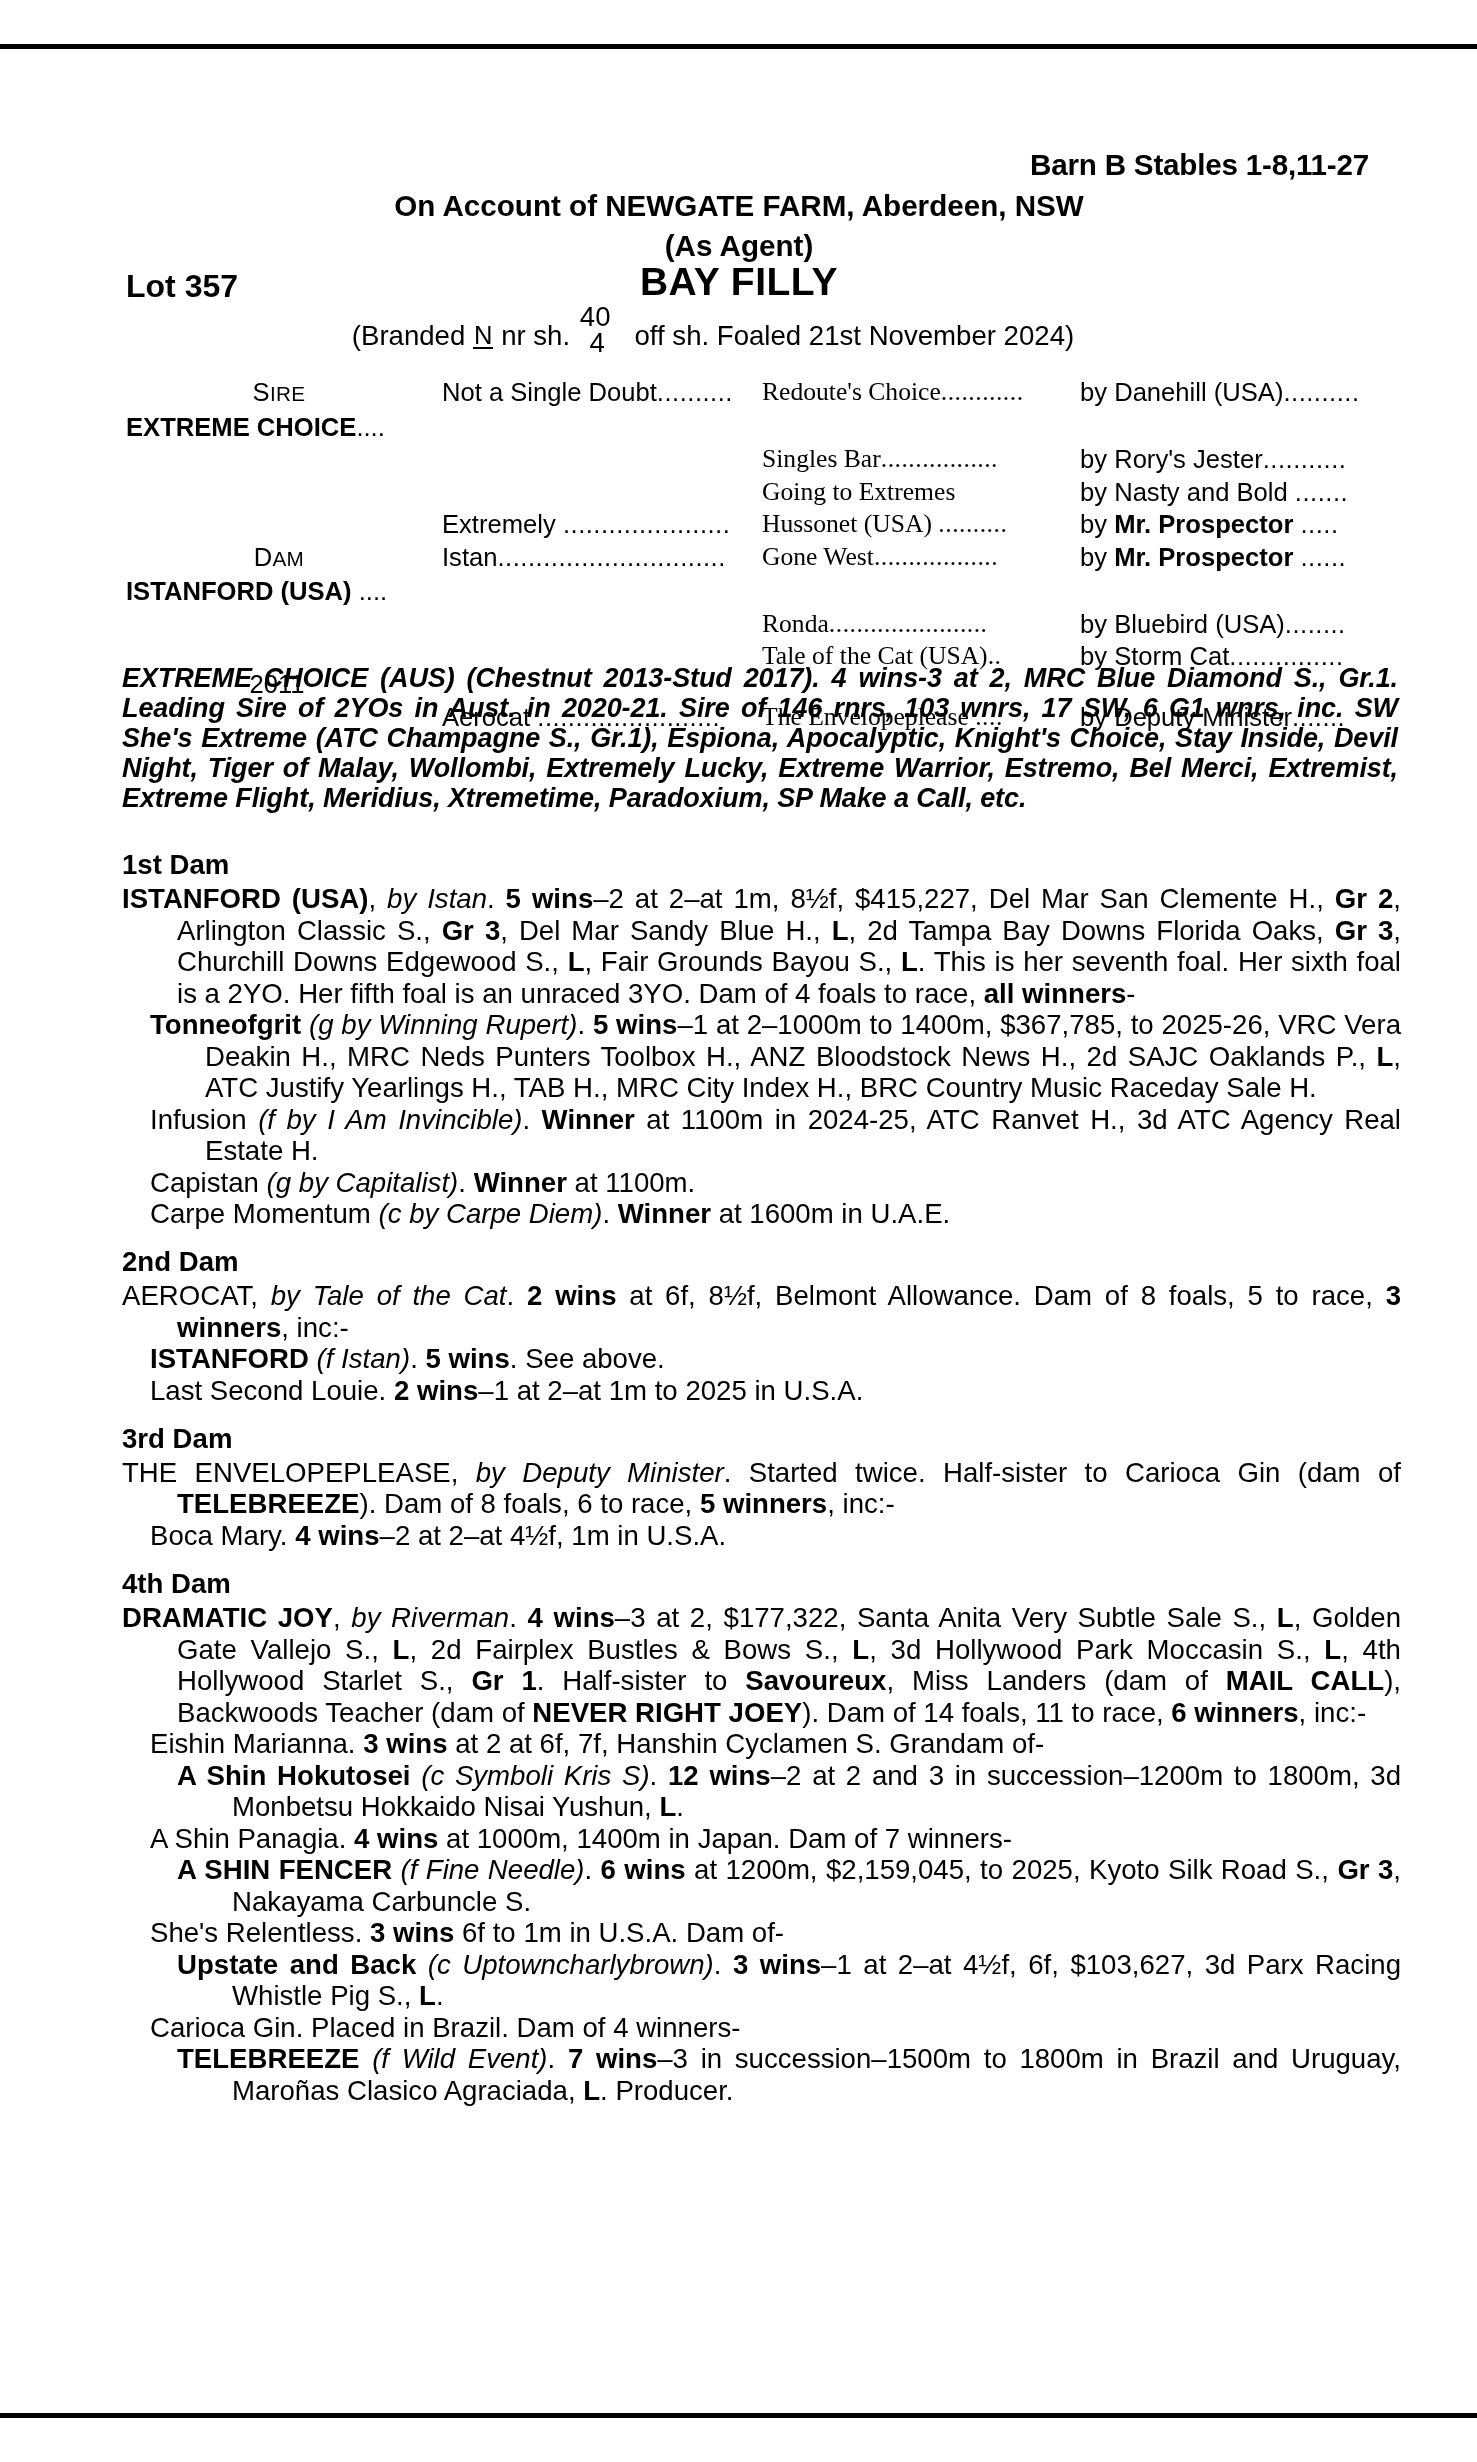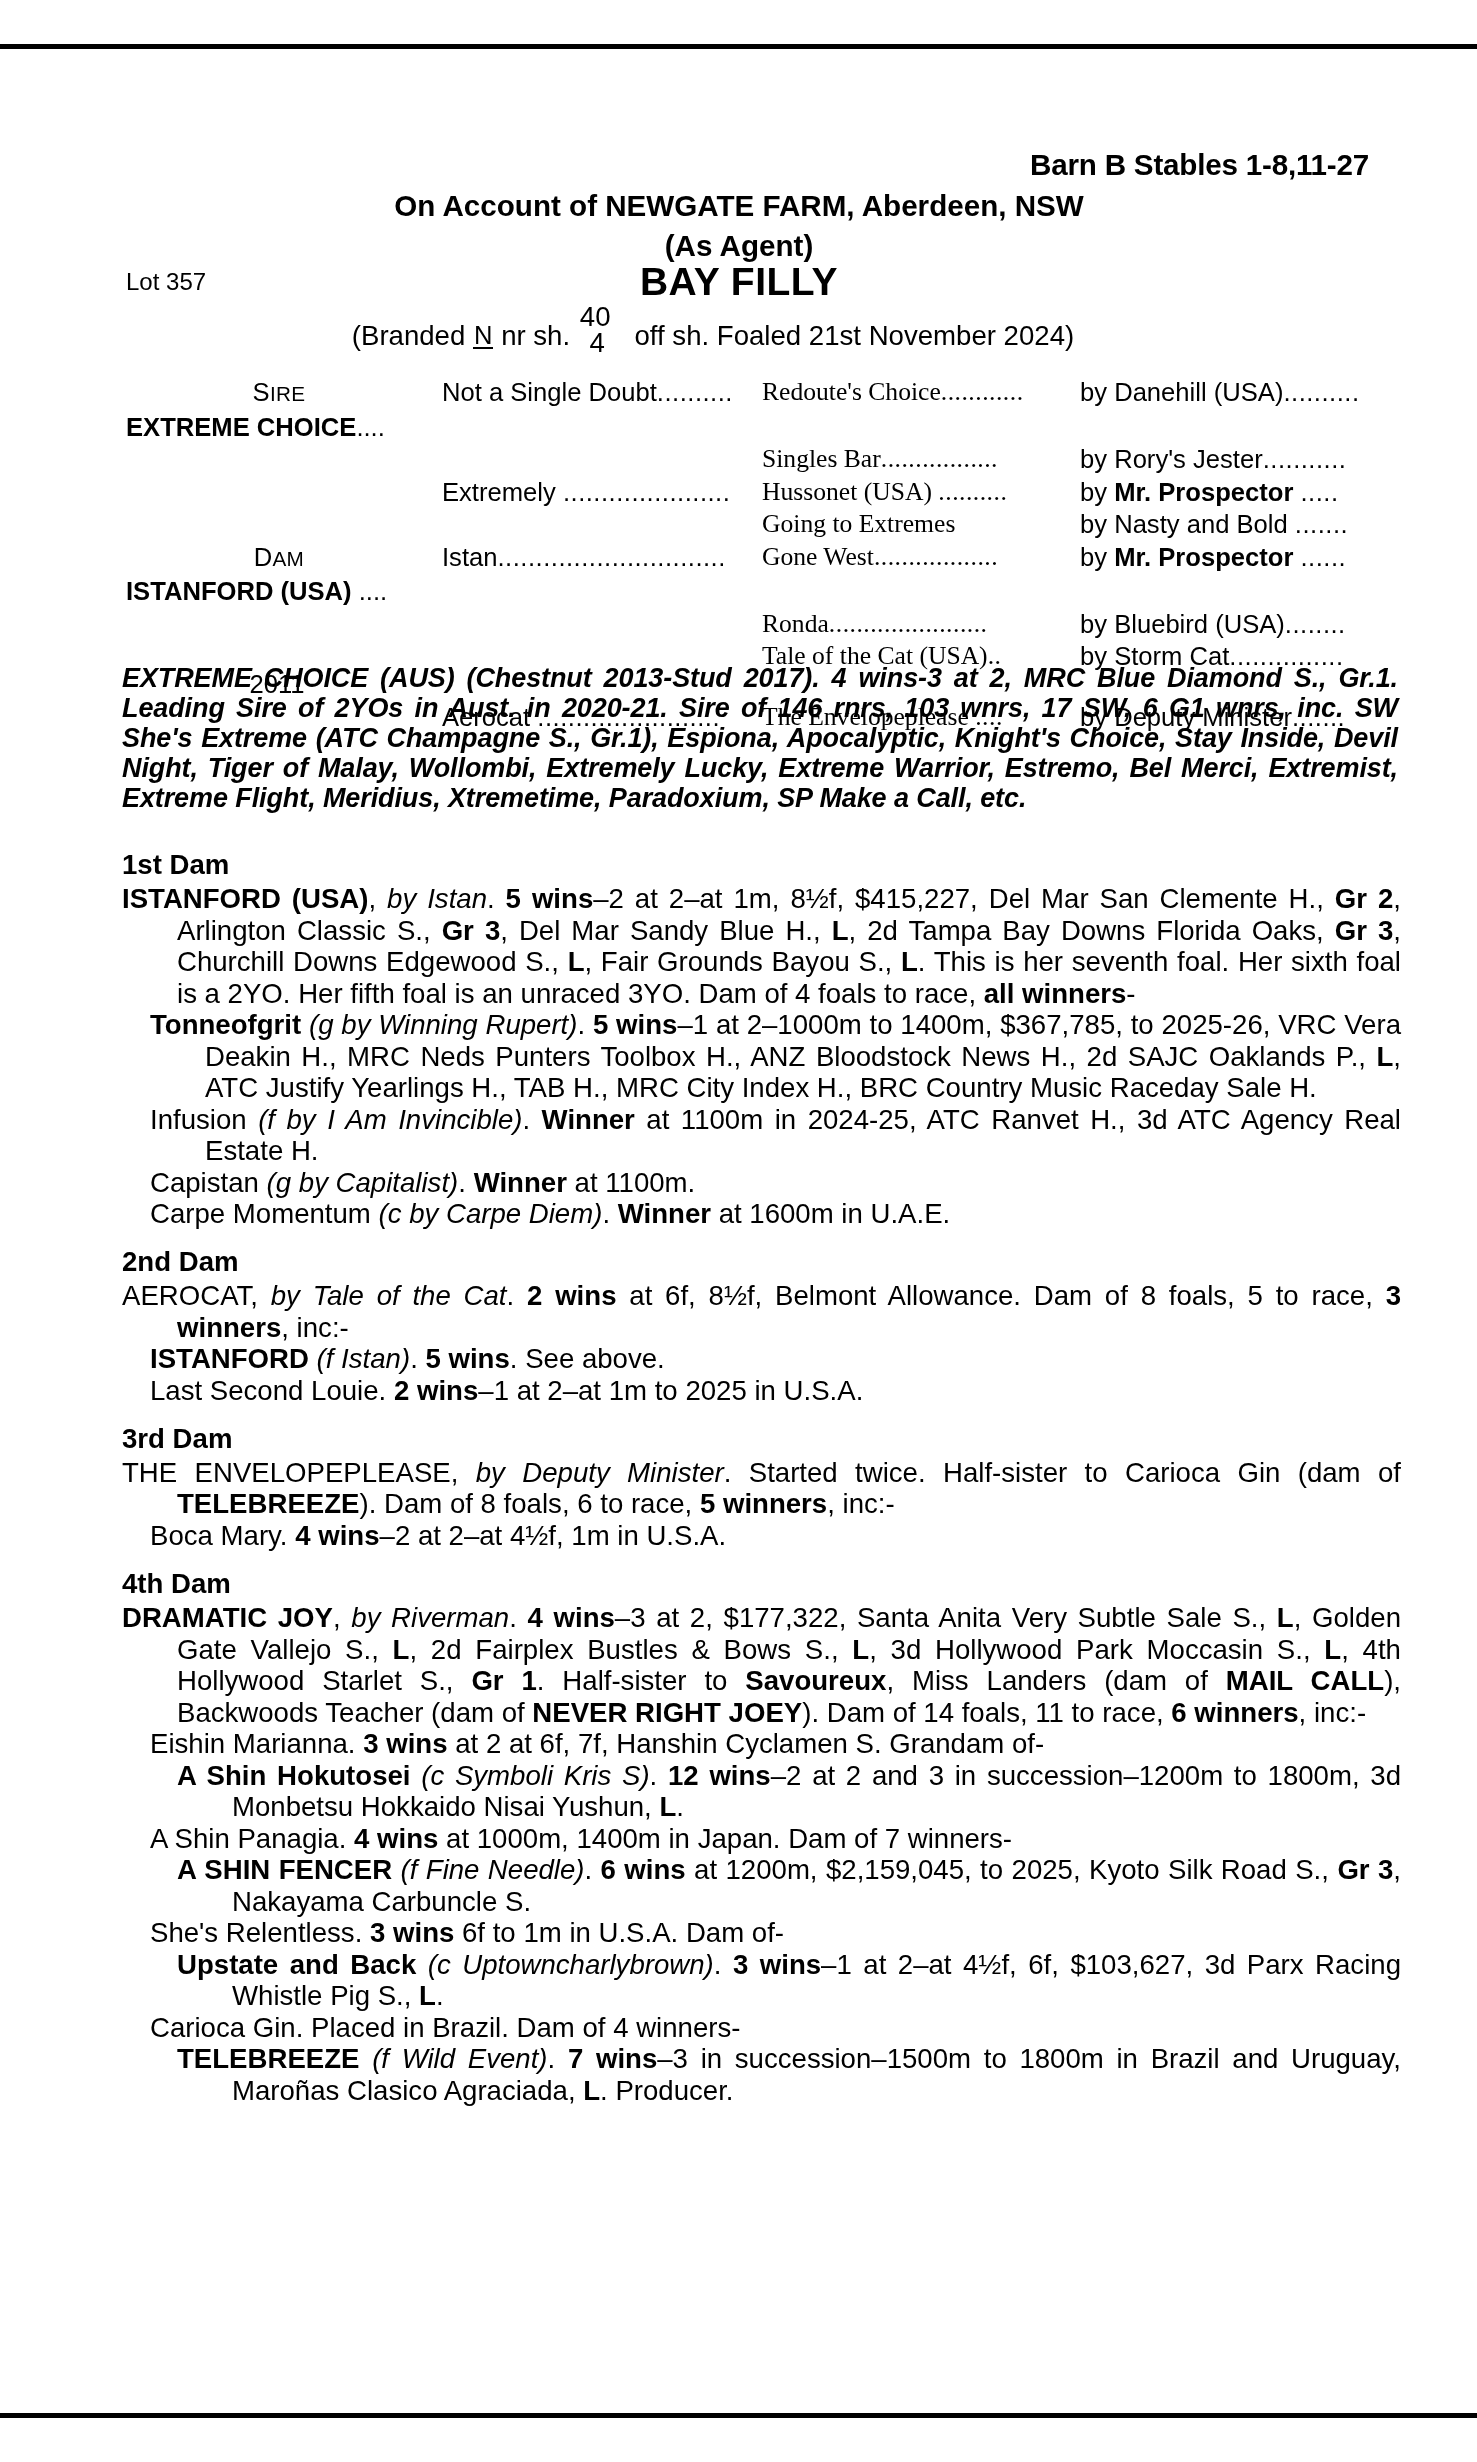--- a/index.html
+++ b/index.html
@@ -64,22 +64,22 @@
     left: 0;
     width: 1478px;
     text-align: center;
     font-size: 29.6px;
     font-weight: bold;
   }
   .lot-no {
     position: absolute;
     top: 268px;
     left: 126px;
-    font-size: 24px;
-    font-weight: normal;
+    font-size: 32px;
+    font-weight: bold;
   }
   .colour-sex {
     position: absolute;
     top: 260px;
     left: 0;
     width: 1478px;
     text-align: center;
     font-size: 39px;
     font-weight: bold;
     letter-spacing: 0.5px;
@@ -269,39 +269,39 @@
         <div class="c3">
           <div class="gp-line"><span>Singles Bar</span><span class="leader">.................</span></div>
         </div>
         <div class="c4">
           <div class="gp-line"><span>by</span> <span>Rory's Jester</span><span class="leader">...........</span></div>
         </div>
       </div>
 
       <div class="ped-row">
         <div class="c1"></div>
+        <div class="c2"></div>
+        <div class="c3">
+          <div class="gp-line"><span>Going to Extremes</span><span class="leader"></span></div>
+        </div>
+        <div class="c4">
+          <div class="gp-line"><span>by</span> <span>Nasty and Bold</span> <span class="leader">.......</span></div>
+        </div>
+      </div>
+
+      <div class="ped-row">
+        <div class="c1"></div>
         <div class="c2">
           <div class="gp-line"><span>Extremely</span> <span class="leader">......................</span></div>
         </div>
         <div class="c3">
           <div class="gp-line"><span>Hussonet (USA)</span> <span class="leader">..........</span></div>
         </div>
         <div class="c4">
           <div class="gp-line"><span>by</span> <b>Mr. Prospector</b> <span class="leader">.....</span></div>
-        </div>
-      </div>
-
-      <div class="ped-row">
-        <div class="c1"></div>
-        <div class="c2"></div>
-        <div class="c3">
-          <div class="gp-line"><span>Going to Extremes</span><span class="leader"></span></div>
-        </div>
-        <div class="c4">
-          <div class="gp-line"><span>by</span> <span>Nasty and Bold</span> <span class="leader">.......</span></div>
         </div>
       </div>
 
       <div class="ped-row">
         <div class="c1">
           <div class="dam-label small-caps">
             <span class="cap">D</span><span>AM</span>
           </div>
           <div class="dam-name"><span>ISTANFORD (USA)</span> <span class="dots">....</span></div>
         </div>

